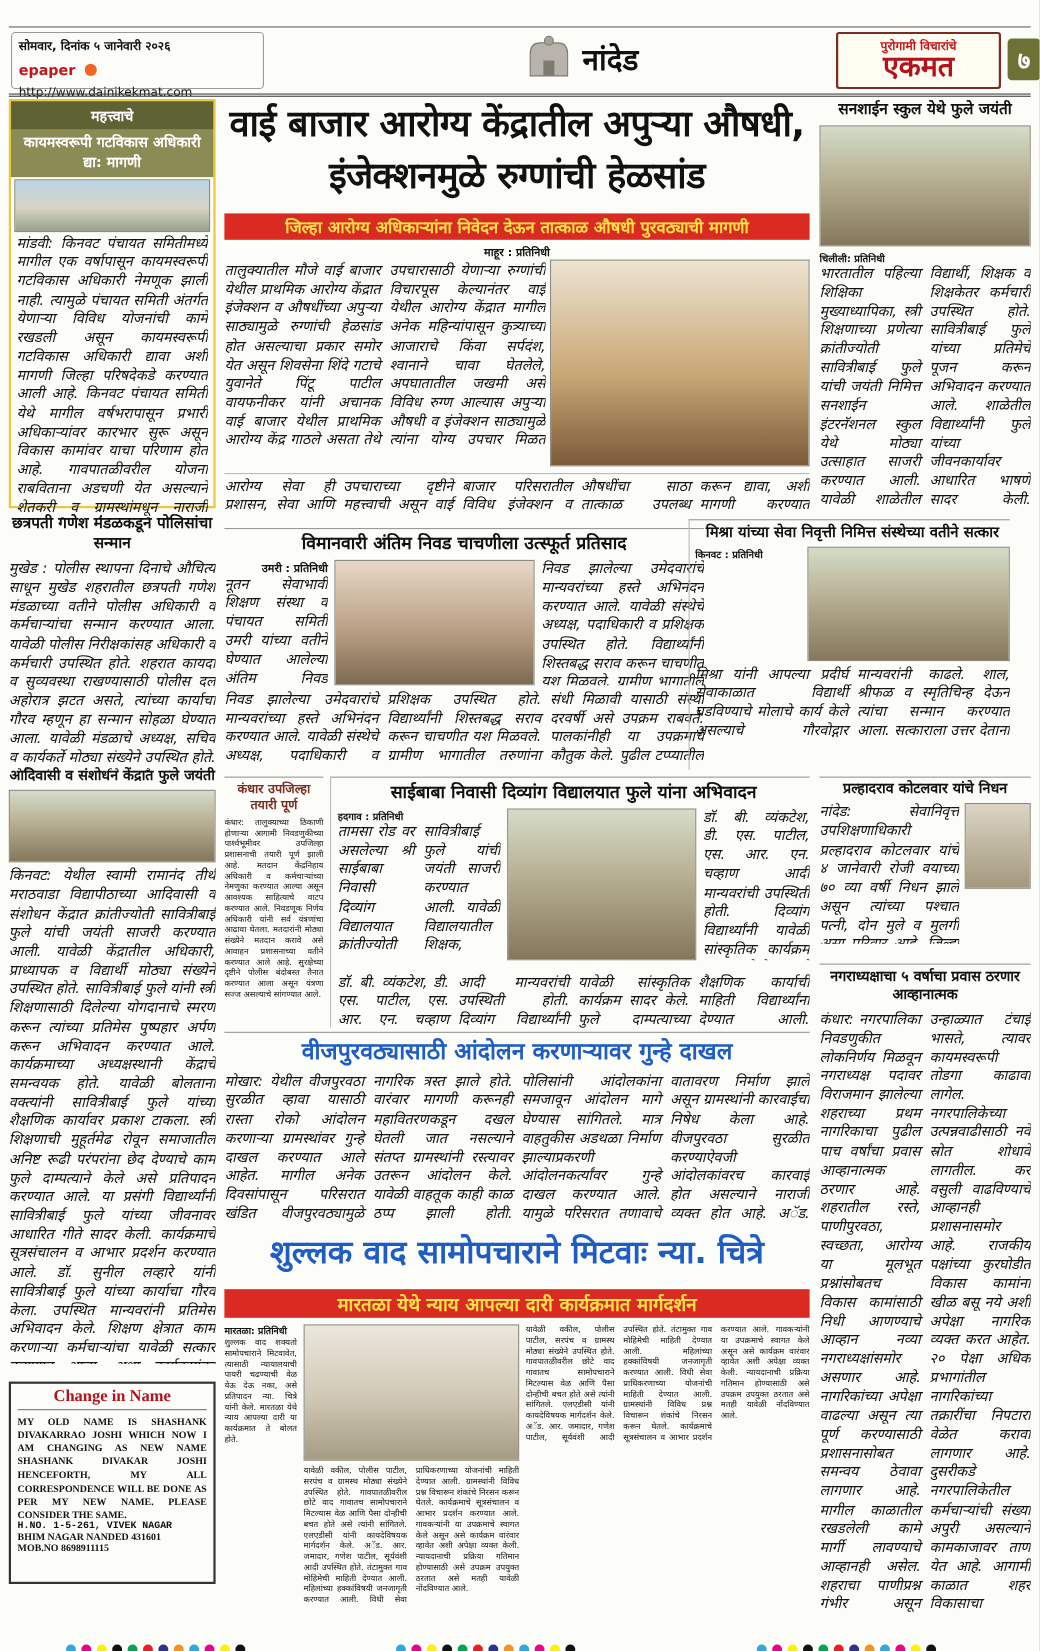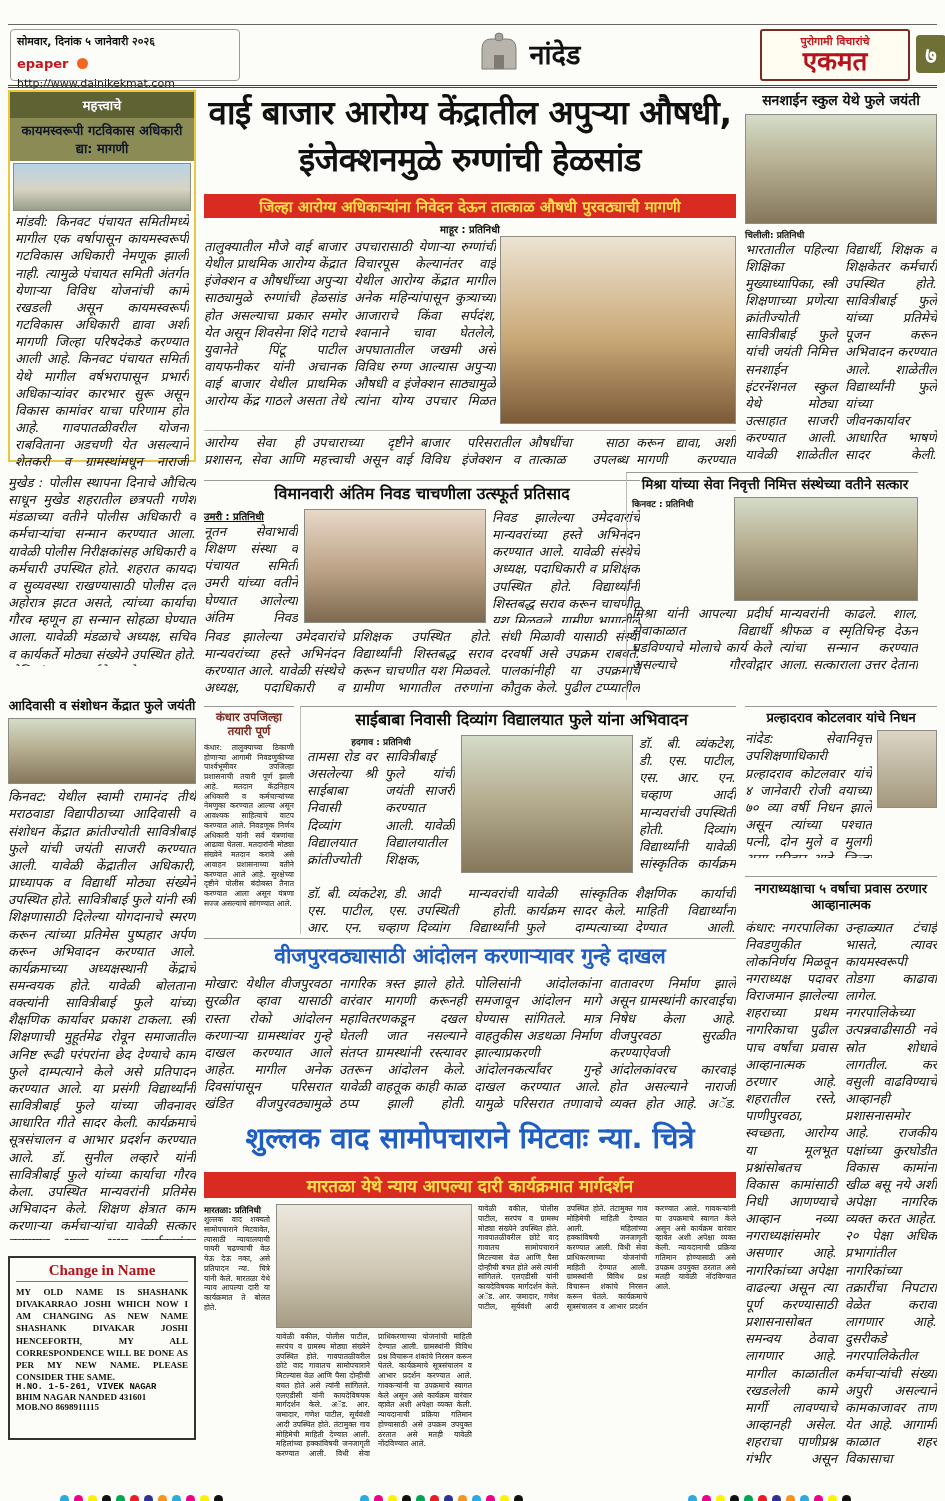--- a/index.html
+++ b/index.html
@@ -19,21 +19,21 @@
   .ph-group { background:linear-gradient(180deg,#d4dcc8 0%,#b7af92 45%,#85775c 100%); }
   .ph-office { background:linear-gradient(180deg,#ece3d2 0%,#c9a877 55%,#7b5a39 100%); }
   .ph-press { background:linear-gradient(180deg,#ece7dd 0%,#cfc7b4 55%,#a59b83 100%); }
   .ph-portrait { background:linear-gradient(180deg,#dcd5c5 0%,#a3987d 100%); }
   .ph-event { background:linear-gradient(180deg,#e7d8c8 0%,#bba184 55%,#7d6a50 100%); }
   .headline { font-size:33px; font-weight:bold; text-align:center; line-height:1.42; letter-spacing:-0.5px; }
   .redbar { color:#fde047; font-weight:bold; text-align:center; display:flex; align-items:center; justify-content:center; }
   .sec-title { font-weight:bold; text-align:center; line-height:1.25; }
   .dot { display:inline-block; width:9px; height:9px; border-radius:50%; margin-right:5px; vertical-align:middle; }
   .leftbox-hd { color:#fff; font-weight:bold; font-size:13px; text-align:center; padding:4px 0; }
-  .leftbox-t { color:#0f172a; font-weight:bold; font-size:13px; text-align:center; padding:4px 6px; line-height:1.35; }
+  .leftbox-t { color:#ffffff; font-weight:bold; font-size:13px; text-align:center; padding:4px 6px; line-height:1.35; }
   .eng { font-family:"Liberation Serif", serif; }
 </style>
 </head>
 <body>
 
 <div class="page">
 
   <div class="abs" style="top:24px;left:8px;right:8px;height:60px;border-top:1px solid #666;">
     <div class="abs" style="top:4px;left:2px;width:230px;height:52px;border:1px solid #999;border-radius:4px;padding:3px 6px;">
       <div style="font-size:11px;font-weight:bold;">सोमवार, दिनांक ५ जानेवारी २०२६</div>
@@ -62,20 +62,21 @@
   <div class="abs" style="top:85px;left:8px;right:8px;border-bottom:3px double #444;"></div>
 
   <div class="abs" style="top:90px;left:8px;width:188px;height:372px;border:2px solid #e7c83f;">
     <div class="leftbox-hd" style="background:#5f6233;">महत्त्वाचे</div>
     <div class="leftbox-t" style="background:#8b8b55;">कायमस्वरूपी गटविकास अधिकारी द्या: मागणी</div>
     <div class="photo ph-building" style="height:48px;margin:2px 3px;"></div>
     <div class="b8 jt" style="height:258px;margin:2px 5px;">मांडवी: किनवट पंचायत समितीमध्ये मागील एक वर्षापासून कायमस्वरूपी गटविकास अधिकारी नेमणूक झाली नाही. त्यामुळे पंचायत समिती अंतर्गत येणाऱ्या विविध योजनांची कामे रखडली असून कायमस्वरूपी गटविकास अधिकारी द्यावा अशी मागणी जिल्हा परिषदेकडे करण्यात आली आहे. किनवट पंचायत समिती येथे मागील वर्षभरापासून प्रभारी अधिकाऱ्यांवर कारभार सुरू असून विकास कामांवर याचा परिणाम होत आहे. गावपातळीवरील योजना राबविताना अडचणी येत असल्याने शेतकरी व ग्रामस्थांमधून नाराजी व्यक्त होत आहे. ८ जानेवारी २०२६ पर्यंत कायमस्वरूपी अधिकारी न दिल्यास आंदोलन करण्याचा इशारा देण्यात आला आहे. पंचायत समितीच्या वतीने जिल्हा परिषदेच्या मुख्य कार्यकारी अधिकारी यांना निवेदन देण्यात आले असून त्यावर तात्काळ कार्यवाही करावी अशी मागणी करण्यात आली आहे. याबाबत वरिष्ठ पातळीवर पाठपुरावा सुरू असल्याचे पदाधिकाऱ्यांनी सांगितले.</div>
   </div>
 
   <div class="abs" style="top:468px;left:8px;width:188px;">
+    <div class="sec-title" style="font-size:14px;">छत्रपती गणेश मंडळकडून पोलिसांचा सन्मान</div>
     <div class="b8 jt" style="height:192px;margin-top:6px;">मुखेड : पोलीस स्थापना दिनाचे औचित्य साधून मुखेड शहरातील छत्रपती गणेश मंडळाच्या वतीने पोलीस अधिकारी व कर्मचाऱ्यांचा सन्मान करण्यात आला. यावेळी पोलीस निरीक्षकांसह अधिकारी व कर्मचारी उपस्थित होते. शहरात कायदा व सुव्यवस्था राखण्यासाठी पोलीस दल अहोरात्र झटत असते, त्यांच्या कार्याचा गौरव म्हणून हा सन्मान सोहळा घेण्यात आला. यावेळी मंडळाचे अध्यक्ष, सचिव व कार्यकर्ते मोठ्या संख्येने उपस्थित होते. पोलिसांच्या कार्याचे कौतुक करून नागरिकांनी सहकार्य करण्याचे आवाहन करण्यात आले. कार्यक्रमाच्या यशस्वीतेसाठी मंडळाच्या कार्यकर्त्यांनी परिश्रम घेतले. शांतता व सुव्यवस्था अबाधित राहण्यासाठी असे उपक्रम महत्त्वाचे असल्याचे मत यावेळी व्यक्त करण्यात आले.</div>
   </div>
 
   <div class="abs" style="top:698px;left:8px;width:188px;">
     <div class="sec-title" style="font-size:13px;">आदिवासी व संशोधन केंद्रात फुले जयंती</div>
     <div class="photo ph-group" style="height:66px;margin:4px 0;"></div>
     <div class="b8 jt" style="height:452px;">किनवट: येथील स्वामी रामानंद तीर्थ मराठवाडा विद्यापीठाच्या आदिवासी व संशोधन केंद्रात क्रांतीज्योती सावित्रीबाई फुले यांची जयंती साजरी करण्यात आली. यावेळी केंद्रातील अधिकारी, प्राध्यापक व विद्यार्थी मोठ्या संख्येने उपस्थित होते. सावित्रीबाई फुले यांनी स्त्री शिक्षणासाठी दिलेल्या योगदानाचे स्मरण करून त्यांच्या प्रतिमेस पुष्पहार अर्पण करून अभिवादन करण्यात आले. कार्यक्रमाच्या अध्यक्षस्थानी केंद्राचे समन्वयक होते. यावेळी बोलताना वक्त्यांनी सावित्रीबाई फुले यांच्या शैक्षणिक कार्यावर प्रकाश टाकला. स्त्री शिक्षणाची मुहूर्तमेढ रोवून समाजातील अनिष्ट रूढी परंपरांना छेद देण्याचे काम फुले दाम्पत्याने केले असे प्रतिपादन करण्यात आले. या प्रसंगी विद्यार्थ्यांनी सावित्रीबाई फुले यांच्या जीवनावर आधारित गीते सादर केली. कार्यक्रमाचे सूत्रसंचालन व आभार प्रदर्शन करण्यात आले. डॉ. सुनील लव्हारे यांनी सावित्रीबाई फुले यांच्या कार्याचा गौरव केला. उपस्थित मान्यवरांनी प्रतिमेस अभिवादन केले. शिक्षण क्षेत्रात काम करणाऱ्या कर्मचाऱ्यांचा यावेळी सत्कार करण्यात आला. अशा कार्यक्रमांतून विद्यार्थ्यांना प्रेरणा मिळते असे मत मान्यवरांनी नोंदवले. सामाजिक समतेचा वारसा जपण्याचे आवाहन यावेळी करण्यात आले. समारोपात सर्वांनी फुले यांच्या विचारांचा वारसा जपण्याचा संकल्प केला. कार्यक्रमास परिसरातील नागरिक व अभ्यासक आवर्जून उपस्थित होते. केंद्राच्या वतीने यापुढेही असे उपक्रम राबविण्यात येणार असल्याचे सांगण्यात आले.</div>
   </div>
 
   <div class="abs" style="top:1256px;left:8px;width:188px;height:184px;border:2px solid #333;padding:4px 6px;">
@@ -90,21 +91,21 @@
   <div class="abs redbar" style="top:194px;left:204px;width:532px;height:24px;background:#d92b21;font-size:15px;">जिल्हा आरोग्य अधिकाऱ्यांना निवेदन देऊन तात्काळ औषधी पुरवठ्याची मागणी</div>
   <div class="abs byline" style="top:222px;left:204px;width:532px;">माहूर : प्रतिनिधी</div>
   <div class="abs b8 jt cols2" style="top:238px;left:204px;width:292px;height:186px;">तालुक्यातील मौजे वाई बाजार येथील प्राथमिक आरोग्य केंद्रात इंजेक्शन व औषधींच्या अपुऱ्या साठ्यामुळे रुग्णांची हेळसांड होत असल्याचा प्रकार समोर येत असून शिवसेना शिंदे गटाचे युवानेते पिंटू पाटील वायफनीकर यांनी अचानक वाई बाजार येथील प्राथमिक आरोग्य केंद्र गाठले असता तेथे उपचारासाठी येणाऱ्या रुग्णांची विचारपूस केल्यानंतर वाई येथील आरोग्य केंद्रात मागील अनेक महिन्यांपासून कुत्र्याच्या आजाराचे किंवा सर्पदंश, श्वानाने चावा घेतलेले, अपघातातील जखमी असे विविध रुग्ण आल्यास अपुऱ्या औषधी व इंजेक्शन साठ्यामुळे त्यांना योग्य उपचार मिळत नसल्याची ओरड रुग्णांसह परिसरातील ग्रामस्थांकडून होत असून येथील आरोग्य केंद्रात रुग्णांची हेळसांड खपवून घेणार नाही व सर्व प्रकाराबाबत जिल्हा आरोग्य अधिकाऱ्यांकडे तक्रार करणार असल्याचे पिंटू पाटील यांनी सांगितले आहे.</div>
   <div class="abs photo ph-office" style="top:236px;left:500px;width:236px;height:188px;"></div>
   <div class="abs b8 jt cols5" style="top:430px;left:204px;width:532px;height:44px;border-top:1px solid #bbb;padding-top:3px;">आरोग्य सेवा ही प्रशासन, सेवा आणि उपचाराच्या दृष्टीने महत्त्वाची असून वाई बाजार परिसरातील विविध इंजेक्शन व औषधींचा साठा तात्काळ उपलब्ध करून द्यावा, अशी मागणी करण्यात आली आहे. गोरगरीब रुग्णांना खासगी रुग्णालयात उपचार घेणे परवडत नसल्याने शासकीय आरोग्य केंद्रावरच अवलंबून राहावे लागते. मात्र येथेच औषधींचा तुटवडा असल्याने रुग्णांची गैरसोय होत आहे. याबाबत वरिष्ठ अधिकाऱ्यांनी तात्काळ दखल घेऊन औषधी पुरवठा करावा अन्यथा आंदोलन करण्यात येईल असा इशारा देण्यात आला आहे. गावोगावच्या उपकेंद्रांतही हीच अवस्था असल्याचे ग्रामस्थ सांगतात.</div>
 
   <div class="abs" style="top:480px;left:204px;width:436px;height:220px;border-top:1px solid #999;padding-top:3px;">
     <div class="sec-title" style="font-size:16px;">विमानवारी अंतिम निवड चाचणीला उत्स्फूर्त प्रतिसाद</div>
     <div style="display:flex;gap:6px;margin-top:5px;">
       <div style="width:94px;">
-        <div class="byline" style="text-align:left;text-decoration:underline;">उमरी : प्रतिनिधी</div>
+        <div class="byline" style="text-align:right;">उमरी : प्रतिनिधी</div>
         <div class="b8 jt" style="height:100px;">नूतन सेवाभावी शिक्षण संस्था व पंचायत समिती उमरी यांच्या वतीने घेण्यात आलेल्या अंतिम निवड चाचणीला तरुणांचा उत्स्फूर्त प्रतिसाद मिळाला. या उपक्रमात तालुक्यातील सुमारे २० विद्यार्थ्यांनी सहभाग नोंदविला.</div>
       </div>
       <div class="photo ph-event" style="width:182px;height:114px;"></div>
       <div class="b8 jt" style="flex:1;height:114px;">निवड झालेल्या उमेदवारांचे मान्यवरांच्या हस्ते अभिनंदन करण्यात आले. यावेळी संस्थेचे अध्यक्ष, पदाधिकारी व प्रशिक्षक उपस्थित होते. विद्यार्थ्यांनी शिस्तबद्ध सराव करून चाचणीत यश मिळवले. ग्रामीण भागातील तरुणांना संधी मिळावी यासाठी संस्था दरवर्षी असे उपक्रम राबवते. पालकांनीही या उपक्रमाचे कौतुक केले. पुढील टप्प्यातील चाचणीसाठी विद्यार्थ्यांना मान्यवरांनी शुभेच्छा दिल्या. यावेळी प्रशिक्षण शिबिरातील मार्गदर्शकांचा सत्कार करण्यात आला. चाचणीचे नियोजन काटेकोर झाल्याने उपक्रम यशस्वी झाला.</div>
     </div>
     <div class="b8 jt cols3" style="height:72px;margin-top:5px;">निवड झालेल्या उमेदवारांचे मान्यवरांच्या हस्ते अभिनंदन करण्यात आले. यावेळी संस्थेचे अध्यक्ष, पदाधिकारी व प्रशिक्षक उपस्थित होते. विद्यार्थ्यांनी शिस्तबद्ध सराव करून चाचणीत यश मिळवले. ग्रामीण भागातील तरुणांना संधी मिळावी यासाठी संस्था दरवर्षी असे उपक्रम राबवते. पालकांनीही या उपक्रमाचे कौतुक केले. पुढील टप्प्यातील चाचणीसाठी विद्यार्थ्यांना मान्यवरांनी शुभेच्छा दिल्या. यावेळी प्रशिक्षण शिबिरातील मार्गदर्शकांचा सत्कार करण्यात आला. चाचणीचे नियोजन काटेकोर झाल्याने उपक्रम यशस्वी झाला.</div>
   </div>
 
   <div class="abs" style="top:472px;left:626px;width:292px;height:228px;border-top:1px solid #999;border-left:1px solid #bbb;padding:3px 0 0 5px;">
     <div class="sec-title" style="font-size:13.5px;">मिश्रा यांच्या सेवा निवृत्ती निमित्त संस्थेच्या वतीने सत्कार</div>
@@ -119,21 +120,21 @@
 
   <div class="abs" style="top:706px;left:204px;width:90px;height:228px;border-top:1px solid #999;padding-top:3px;">
     <div class="sec-title" style="font-size:11.5px;color:#7a2c22;">कंधार उपजिल्हा तयारी पूर्ण</div>
     <div class="b7 jt" style="height:186px;margin-top:4px;">कंधार: तालुक्याच्या ठिकाणी होणाऱ्या आगामी निवडणुकीच्या पार्श्वभूमीवर उपजिल्हा प्रशासनाची तयारी पूर्ण झाली आहे. मतदान केंद्रनिहाय अधिकारी व कर्मचाऱ्यांच्या नेमणुका करण्यात आल्या असून आवश्यक साहित्याचे वाटप करण्यात आले. निवडणूक निर्णय अधिकारी यांनी सर्व यंत्रणांचा आढावा घेतला. मतदारांनी मोठ्या संख्येने मतदान करावे असे आवाहन प्रशासनाच्या वतीने करण्यात आले आहे. सुरक्षेच्या दृष्टीने पोलीस बंदोबस्त तैनात करण्यात आला असून यंत्रणा सज्ज असल्याचे सांगण्यात आले.</div>
   </div>
 
   <div class="abs" style="top:706px;left:300px;width:436px;height:228px;border-top:1px solid #999;border-left:1px solid #bbb;padding:3px 0 0 6px;">
     <div class="sec-title" style="font-size:16px;">साईबाबा निवासी दिव्यांग विद्यालयात फुले यांना अभिवादन</div>
     <div style="display:flex;gap:6px;margin-top:5px;">
       <div style="width:148px;">
-        <div class="byline" style="text-align:center;font-size:9px;">हदगाव : प्रतिनिधी</div>
+        <div class="byline" style="text-align:left;font-size:9px;">हदगाव : प्रतिनिधी</div>
         <div class="b8 jt cols2" style="height:132px;">तामसा रोड वर असलेल्या श्री साईबाबा निवासी दिव्यांग विद्यालयात क्रांतीज्योती सावित्रीबाई फुले यांची जयंती साजरी करण्यात आली. यावेळी विद्यालयातील शिक्षक, कर्मचारी व विद्यार्थी उपस्थित होते. सावित्रीबाई फुले यांच्या प्रतिमेस पुष्पहार अर्पण करून अभिवादन करण्यात आले.</div>
       </div>
       <div class="photo ph-group" style="width:172px;height:138px;"></div>
       <div class="b8 jt" style="flex:1;height:138px;">डॉ. बी. व्यंकटेश, डी. एस. पाटील, एस. आर. एन. चव्हाण आदी मान्यवरांची उपस्थिती होती. दिव्यांग विद्यार्थ्यांनी यावेळी सांस्कृतिक कार्यक्रम सादर केले. फुले दाम्पत्याच्या शैक्षणिक कार्याची माहिती विद्यार्थ्यांना देण्यात आली. समाजातील दुर्बल घटकांच्या शिक्षणासाठी फुले यांनी केलेले कार्य प्रेरणादायी असल्याचे प्रतिपादन करण्यात आले. कार्यक्रमाच्या यशस्वीतेसाठी शिक्षक व कर्मचाऱ्यांनी परिश्रम घेतले.</div>
     </div>
     <div class="b8 jt cols4" style="height:52px;margin-top:5px;">डॉ. बी. व्यंकटेश, डी. एस. पाटील, एस. आर. एन. चव्हाण आदी मान्यवरांची उपस्थिती होती. दिव्यांग विद्यार्थ्यांनी यावेळी सांस्कृतिक कार्यक्रम सादर केले. फुले दाम्पत्याच्या शैक्षणिक कार्याची माहिती विद्यार्थ्यांना देण्यात आली. समाजातील दुर्बल घटकांच्या शिक्षणासाठी फुले यांनी केलेले कार्य प्रेरणादायी असल्याचे प्रतिपादन करण्यात आले. कार्यक्रमाच्या यशस्वीतेसाठी शिक्षक व कर्मचाऱ्यांनी परिश्रम घेतले.</div>
   </div>
 
   <div class="abs" style="top:92px;left:745px;width:192px;">
     <div class="sec-title" style="font-size:14px;">सनशाईन स्कुल येथे फुले जयंती</div>

